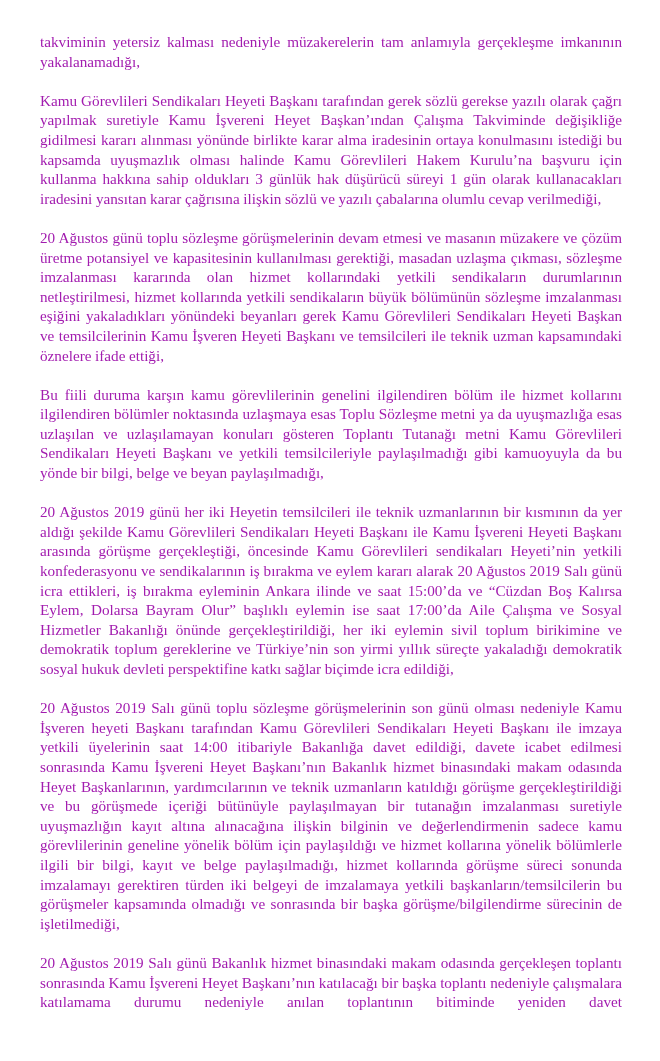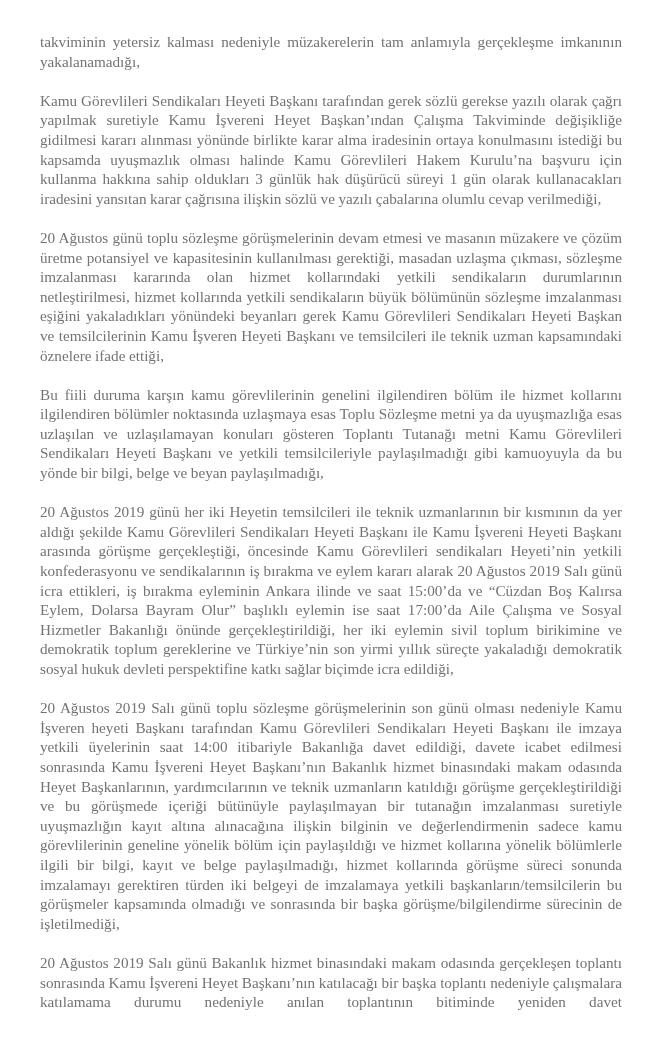--- a/index.html
+++ b/index.html
@@ -14,21 +14,21 @@
       position: relative;
     }
     .page {
       position: absolute;
       left: 40px;
       top: 32px;
       width: 582px;
       font-family: "Liberation Serif", "DejaVu Serif", serif;
       font-size: 15.2px;
       line-height: 19.6px;
-      color: #737373;
+      color: #a21caf;
     }
     .para {
       margin: 0 0 19.6px 0;
       text-align: justify;
       text-align-last: left;
       word-spacing: -0.2px;
     }
     .para.last-cut {
       text-align-last: justify;
       font-family: Liberation Serif, serif;

